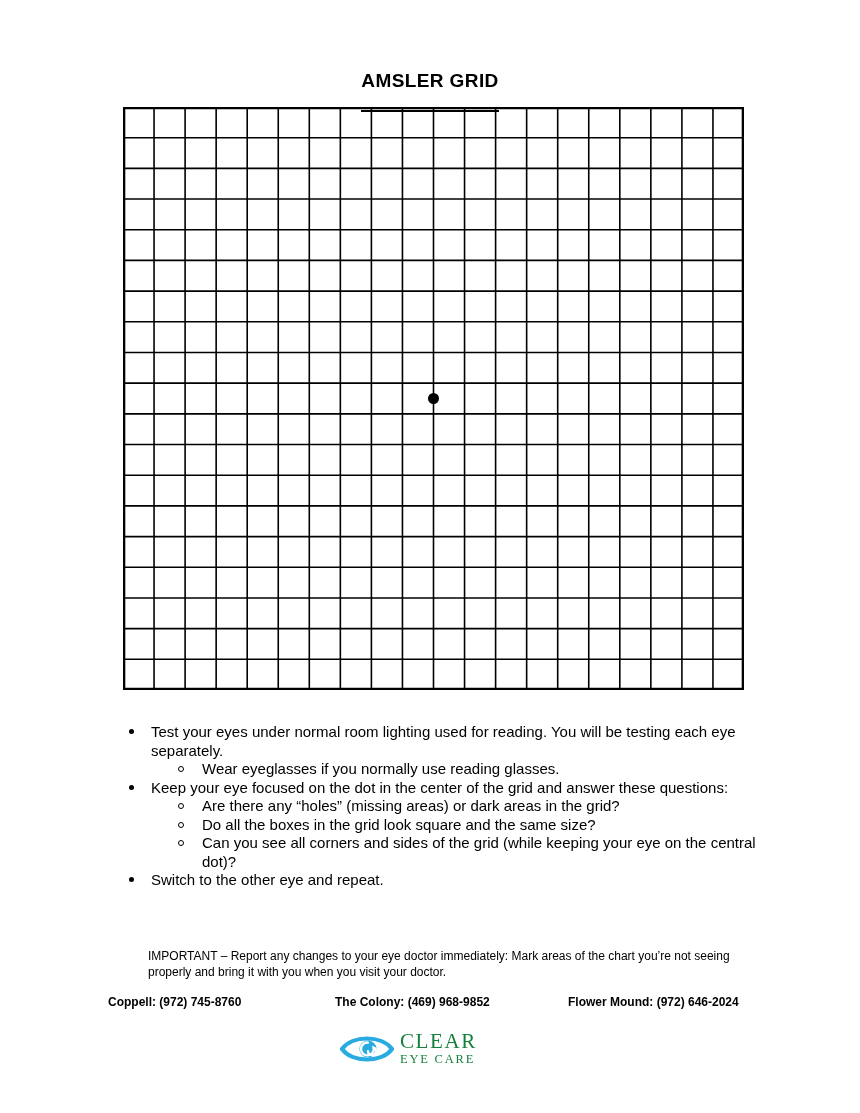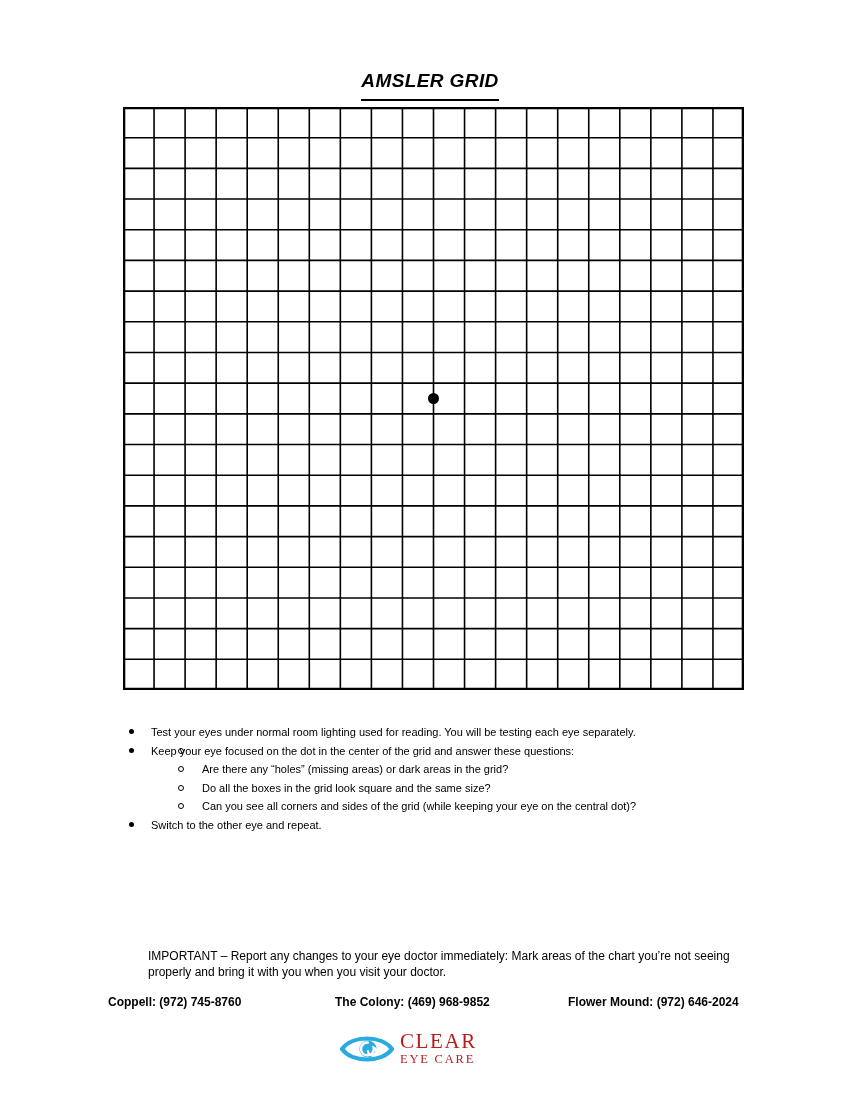--- a/index.html
+++ b/index.html
@@ -22,41 +22,40 @@
     top: 70px;
     left: 0;
     width: 860px;
     text-align: center;
     font-size: 19px;
     font-weight: bold;
     letter-spacing: 0.4px;
   }
   .page-title span {
     border-bottom: 2px solid #000;
-    padding-bottom: 8px;
-    font-style: italic;
+    padding-bottom: 19px;
   }
 
   
   .grid-wrap {
     position: absolute;
     left: 123px;
     top: 107px;
     width: 621px;
     height: 583px;
   }
   .grid-svg { display: block; }
 
   
   .instructions {
     position: absolute;
     left: 124px;
     top: 723px;
     width: 660px;
-    font-size: 11px;
+    font-size: 15px;
     line-height: 18.5px;
   }
   .li1 {
     position: relative;
     padding-left: 27px;
     margin-bottom: 0px;
   }
   .li1 > .bullet-disc {
     position: absolute;
     left: 5px;
@@ -122,21 +121,21 @@
     left: 0;
     top: 2px;
     width: 54px;
     height: 34px;
   }
   .logo-text {
     position: absolute;
     left: 60px;
     top: 0px;
     font-family: "Liberation Serif", serif;
-    color: #b91c1c;
+    color: #15803d;
   }
   .logo-word-main {
     display: block;
     font-size: 21px;
     letter-spacing: 1.6px;
     line-height: 22px;
   }
   .logo-word-sub {
     display: block;
     font-size: 12.5px;
@@ -198,20 +197,21 @@
     </svg>
 </div>
 
 <div class="instructions" id="instructions">
     <div class="li1">
       <span class="bullet-disc"></span>
       <span class="lvl1-text">Test your eyes under normal room lighting used for reading. You will be testing each eye separately.</span>
     </div>
     <div class="li2">
       <span class="bullet-circle"></span>
+      <span class="lvl2-text">Wear eyeglasses if you normally use reading glasses.</span>
     </div>
     <div class="li1">
       <span class="bullet-disc"></span>
       <span class="lvl1-text">Keep your eye focused on the dot in the center of the grid and answer these questions:</span>
     </div>
     <div class="li2">
       <span class="bullet-circle"></span>
       <span class="lvl2-text"> Are there any “holes” (missing areas) or dark areas in the grid?</span>
     </div>
     <div class="li2">

